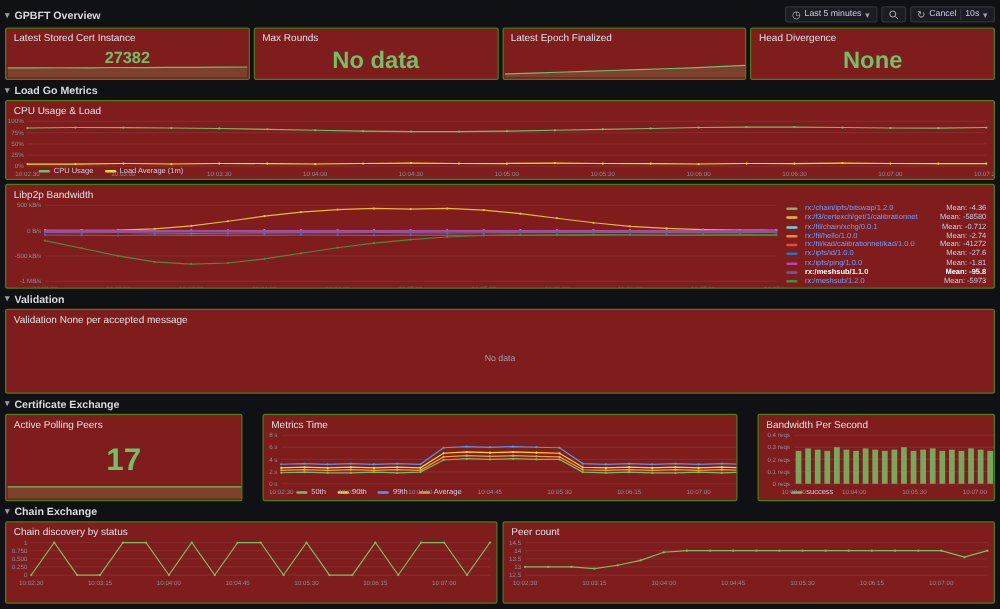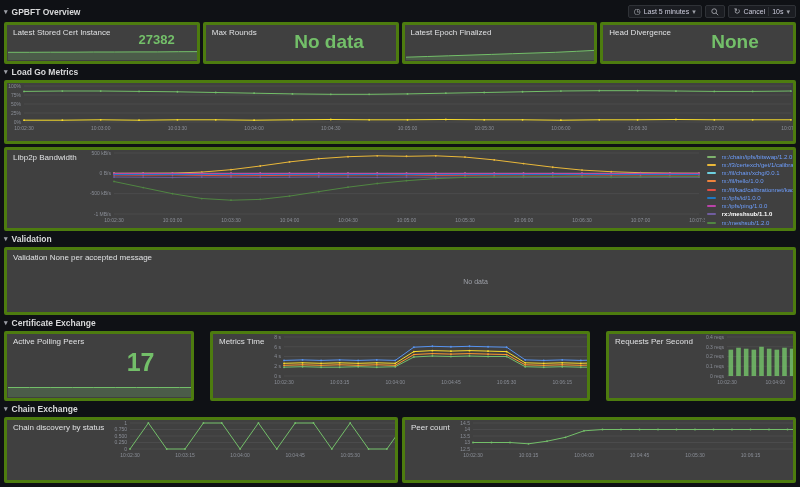--- a/index.html
+++ b/index.html
@@ -5,21 +5,21 @@
   *{box-sizing:border-box;margin:0;padding:0}
   html,body{width:800px;height:487px}
   body{background:#0f1115;font-family:"Liberation Sans",sans-serif;color:#ccccdc;overflow:hidden}
   .wrap{display:flex;flex-direction:column;gap:3px;padding:4px;height:100%}
   .topbar{display:flex;align-items:center;height:15px;flex:0 0 auto}
   .rowhead{display:flex;align-items:center;gap:4px;font-size:8.5px;font-weight:700;color:#d8d9da;height:10px;cursor:pointer;flex:0 0 auto}
   .chev{font-size:7px;color:#9da0a8}
   .controls{margin-left:auto;display:flex;gap:3px;align-items:center}
   .btn{display:flex;align-items:center;gap:3px;background:#1b1d22;border:1px solid #2f3237;border-radius:2px;height:13px;padding:0 5px;font-size:7px;color:#ccccdc;white-space:nowrap;cursor:pointer}
   .btn .ico{font-size:8px;line-height:1;color:#aeb1b8}
-  .panel{background:#404040;border:3px solid #4d7c0f;border-radius:2px;position:relative;display:flex;flex-direction:row;overflow:hidden}
+  .panel{background:#7f1d1d;border:1px solid #4d7c0f;border-radius:2px;position:relative;display:flex;flex-direction:column;overflow:hidden}
   .ptitle{font-size:8px;font-weight:500;color:#dfe0e2;padding:3px 6px 1px;flex:0 0 auto;white-space:nowrap;overflow:hidden;cursor:pointer}
   .chart{flex:1;min-height:0;position:relative}
   svg{display:block}
   svg text.tick{fill:#8a8e97;font-size:5px;font-family:"Liberation Sans",sans-serif}
   .legend{display:flex;gap:9px;font-size:6px;color:#ccccdc;padding:0 8px 3px 26px;flex:0 0 auto;align-items:center;overflow:hidden}
   .litem{display:flex;align-items:center;white-space:nowrap;cursor:pointer}
   .mark{display:inline-block;width:9px;height:2px;border-radius:1px;margin-right:3px}
   .stats{display:grid;grid-template-columns:repeat(4,1fr);gap:3px;height:42px;flex:0 0 auto}
   .stat .statval{flex:1;display:flex;align-items:center;justify-content:center;color:#73bf69;font-weight:700;padding-bottom:8px}
   .statval.small{font-size:13px}
@@ -102,20 +102,21 @@
       <div class="statval big">None</div>
     </div>
   </div>
 
   <div class="rowhead">
     <span class="chev">▾</span>
     <span>Load Go Metrics</span>
   </div>
 
   <div class="panel h-cpu">
+    <div class="ptitle">CPU Usage &amp; Load</div>
     <div class="chart">
         <svg width="790" height="49">
           <line x1="17" x2="784" y1="3" y2="3" stroke="rgba(204,204,220,0.08)" stroke-width="1"></line>
           <text x="14" y="4.8" text-anchor="end" class="tick">100%</text>
           <line x1="17" x2="784" y1="12" y2="12" stroke="rgba(204,204,220,0.08)" stroke-width="1"></line>
           <text x="14" y="13.8" text-anchor="end" class="tick">75%</text>
           <line x1="17" x2="784" y1="21" y2="21" stroke="rgba(204,204,220,0.08)" stroke-width="1"></line>
           <text x="14" y="22.8" text-anchor="end" class="tick">50%</text>
           <line x1="17" x2="784" y1="30" y2="30" stroke="rgba(204,204,220,0.08)" stroke-width="1"></line>
           <text x="14" y="31.8" text-anchor="end" class="tick">25%</text>
@@ -596,21 +597,21 @@
           </svg>
         </div>
       <div class="legend">
           <span class="litem"><i class="mark" style="background: rgb(115, 191, 105);"></i>50th</span>
           <span class="litem"><i class="mark" style="background: rgb(250, 222, 42);"></i>90th</span>
           <span class="litem"><i class="mark" style="background: rgb(87, 148, 242);"></i>99th</span>
           <span class="litem"><i class="mark" style="background: rgb(255, 152, 48);"></i>Average</span>
         </div>
     </div>
     <div class="panel">
-      <div class="ptitle">Requests Per Second</div>
+      <div class="ptitle">Bandwidth Per Second</div>
       <div class="chart">
           <svg width="195" height="52">
             <line x1="28" x2="189" y1="3" y2="3" stroke="rgba(204,204,220,0.08)" stroke-width="1"></line>
             <text x="25" y="4.8" text-anchor="end" class="tick">0.4 reqs</text>
             <line x1="28" x2="189" y1="12.75" y2="12.75" stroke="rgba(204,204,220,0.08)" stroke-width="1"></line>
             <text x="25" y="14.55" text-anchor="end" class="tick">0.3 reqs</text>
             <line x1="28" x2="189" y1="22.5" y2="22.5" stroke="rgba(204,204,220,0.08)" stroke-width="1"></line>
             <text x="25" y="24.3" text-anchor="end" class="tick">0.2 reqs</text>
             <line x1="28" x2="189" y1="32.25" y2="32.25" stroke="rgba(204,204,220,0.08)" stroke-width="1"></line>
             <text x="25" y="34.05" text-anchor="end" class="tick">0.1 reqs</text>

